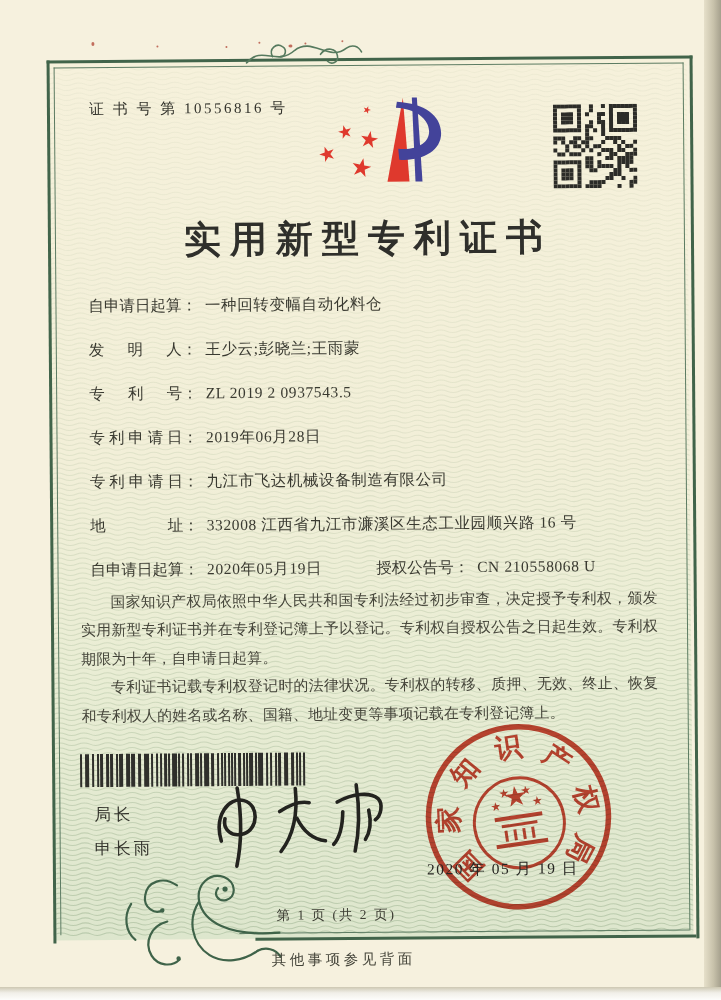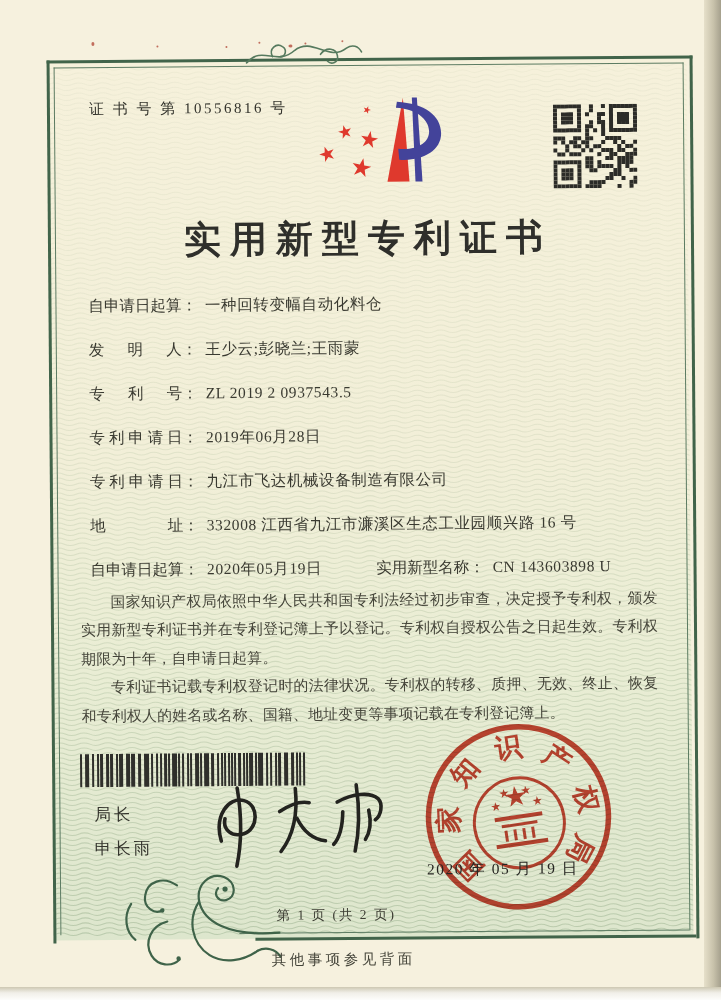--- a/index.html
+++ b/index.html
@@ -510,21 +510,21 @@
       <div class="row">
         <span class="lbl">专利申请日</span><span class="colon">：</span><span class="val">2019年06月28日</span>
       </div>
       <div class="row">
         <span class="lbl">专利申请日</span><span class="colon">：</span><span class="val">九江市飞达机械设备制造有限公司</span>
       </div>
       <div class="row">
         <span class="lbl">地址</span><span class="colon">：</span><span class="val">332008 江西省九江市濂溪区生态工业园顺兴路 16 号</span>
       </div>
       <div class="row">
-        <span class="lbl">自申请日起算</span><span class="colon">：</span><span class="val">2020年05月19日</span><span class="grant2"><span>实用新型名称</span><span class="colon">：</span><span class="val">CN 143603898 U</span></span>
+        <span class="lbl">自申请日起算</span><span class="colon">：</span><span class="val">2020年05月19日</span><span class="grant2"><span>授权公告号</span><span class="colon">：</span><span class="val">CN 210558068 U</span></span>
       </div>
     </div>
 
     <div class="abs paras">
       <p>国家知识产权局依照中华人民共和国专利法经过初步审查，决定授予专利权，颁发实用新型专利证书并在专利登记簿上予以登记。专利权自授权公告之日起生效。专利权期限为十年，自申请日起算。</p>
       <p>专利证书记载专利权登记时的法律状况。专利权的转移、质押、无效、终止、恢复和专利权人的姓名或名称、国籍、地址变更等事项记载在专利登记簿上。</p>
     </div>
 
     <div id="barcode" class="abs barcode">
         <span style="left:2px;width:2px"></span>

